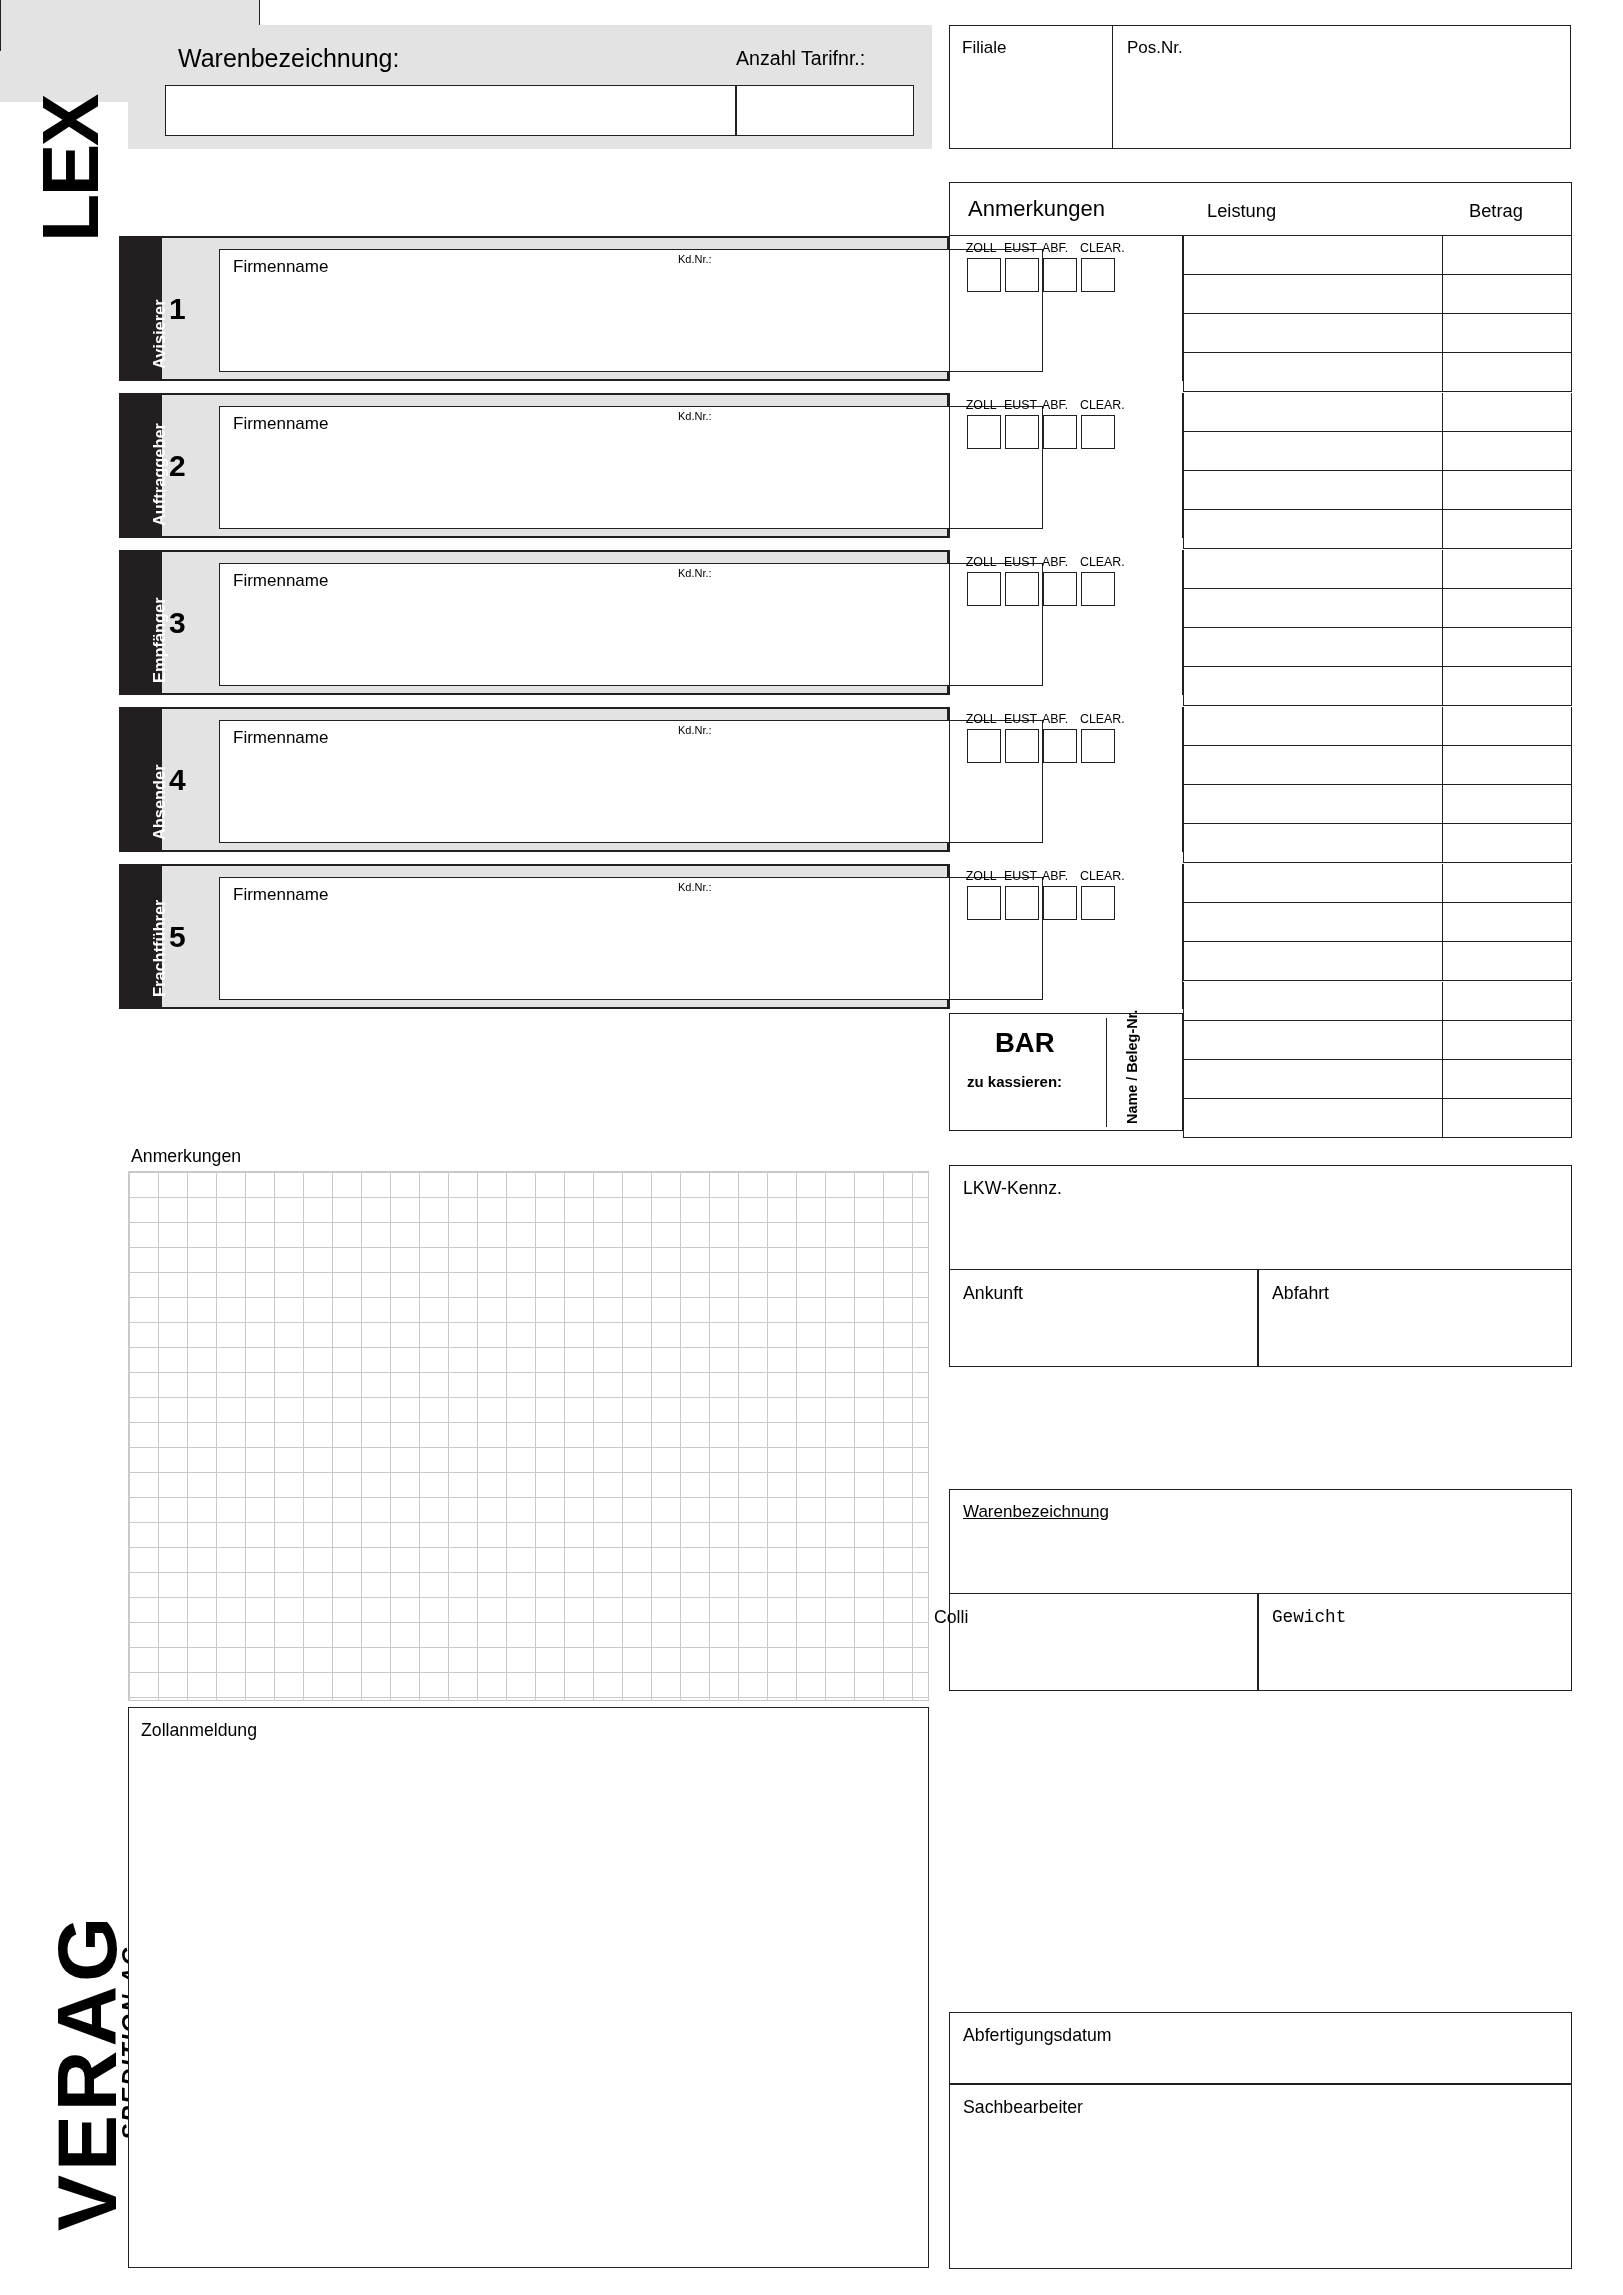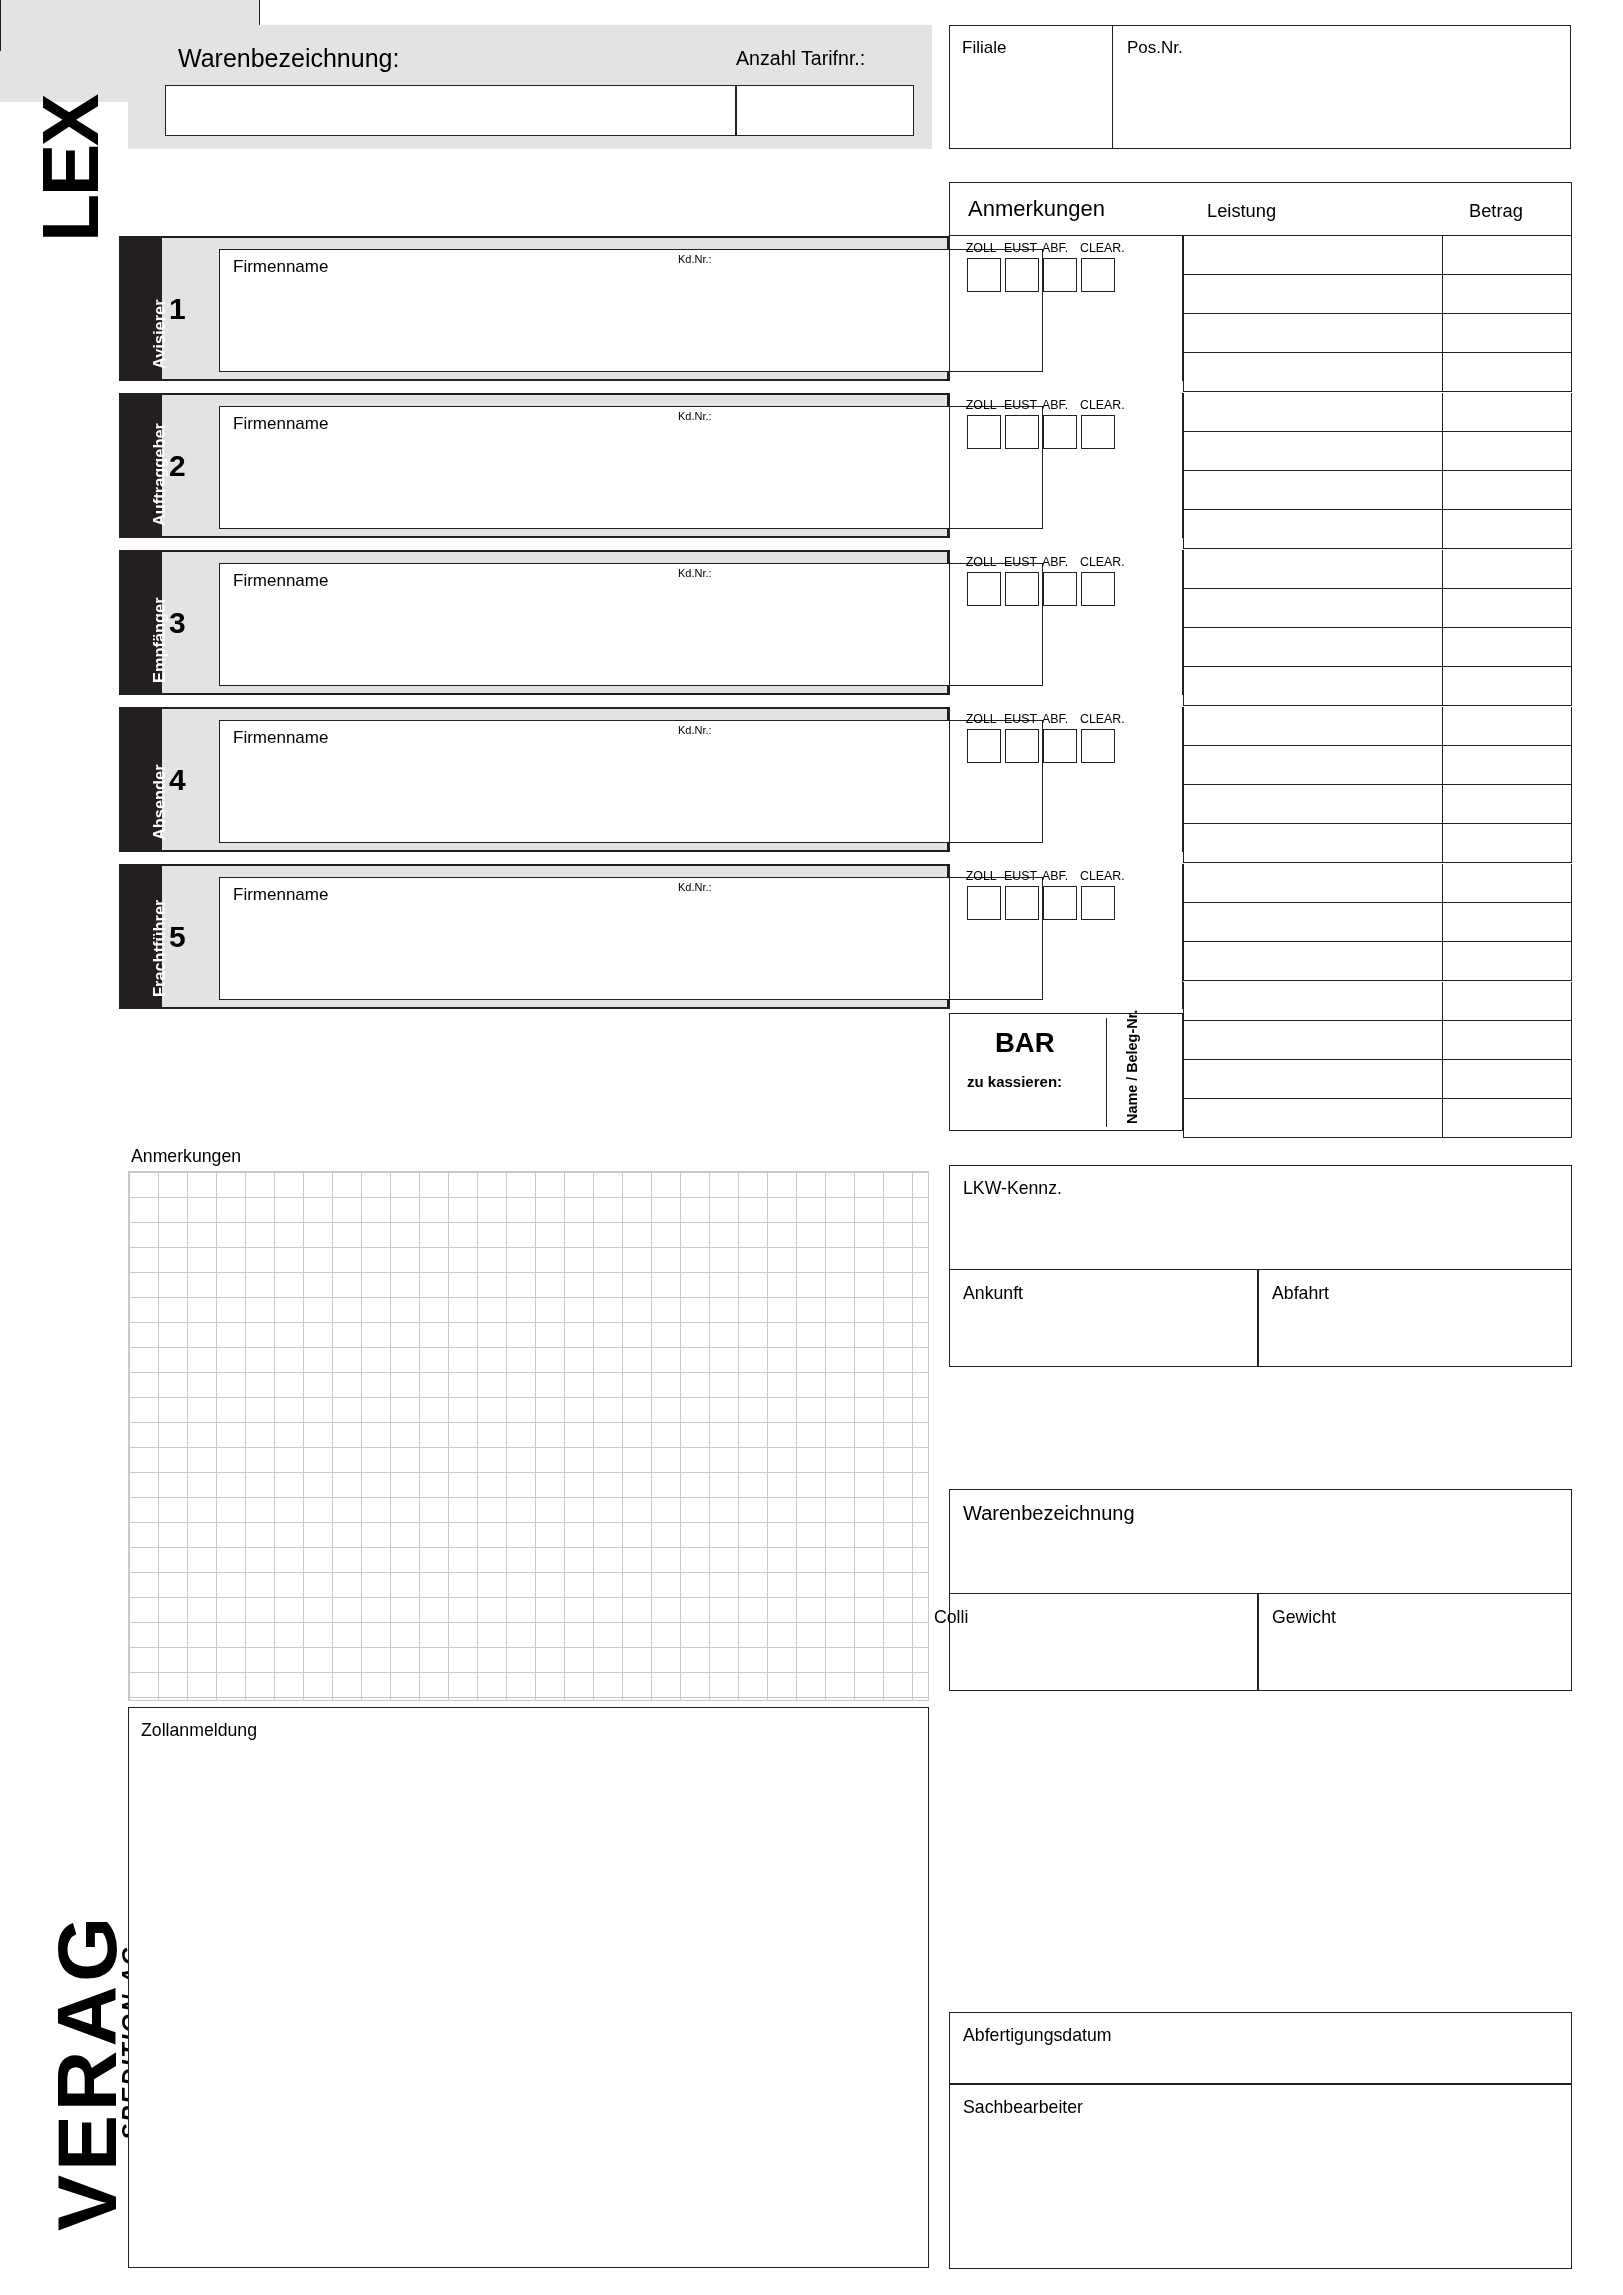--- a/index.html
+++ b/index.html
@@ -270,25 +270,25 @@
 
   
   #lkw-box { left: 949px; top: 1165px; width: 623px; height: 105px; }
   #lkw-label { left: 963px; top: 1178px; font-size: 17.7px; }
   #ankunft-box { left: 949px; top: 1269px; width: 309px; height: 98px; }
   #abfahrt-box { left: 1258px; top: 1269px; width: 314px; height: 98px; }
   #ankunft-label { left: 963px; top: 1283px; font-size: 17.7px; }
   #abfahrt-label { left: 1272px; top: 1283px; font-size: 17.7px; }
 
   #waren-box { left: 949px; top: 1489px; width: 623px; height: 105px; }
-  #waren-label { left: 963px; top: 1502px; font-size: 20px; }
+  #waren-label { left: 963px; top: 1502px; font-size: 17px; text-decoration: underline; }
   #colli-box { left: 949px; top: 1593px; width: 309px; height: 98px; }
   #gewicht-box { left: 1258px; top: 1593px; width: 314px; height: 98px; }
   #colli-label { left: 934px; top: 1607px; font-size: 17.7px; }
-  #gewicht-label { left: 1272px; top: 1607px; font-size: 17.7px; }
+  #gewicht-label { left: 1272px; top: 1607px; font-size: 17.7px; font-family: Liberation Mono, monospace; }
 
   #zoll-box { left: 128px; top: 1707px; width: 801px; height: 561px; }
   #zoll-label { left: 141px; top: 1720px; font-size: 17.7px; }
 
   #abfdat-box { left: 949px; top: 2012px; width: 623px; height: 72px; }
   #abfdat-label { left: 963px; top: 2025px; font-size: 17.7px; }
   #sachb-box { left: 949px; top: 2084px; width: 623px; height: 185px; }
   #sachb-label { left: 963px; top: 2097px; font-size: 17.7px; }
 </style>
 </head>

